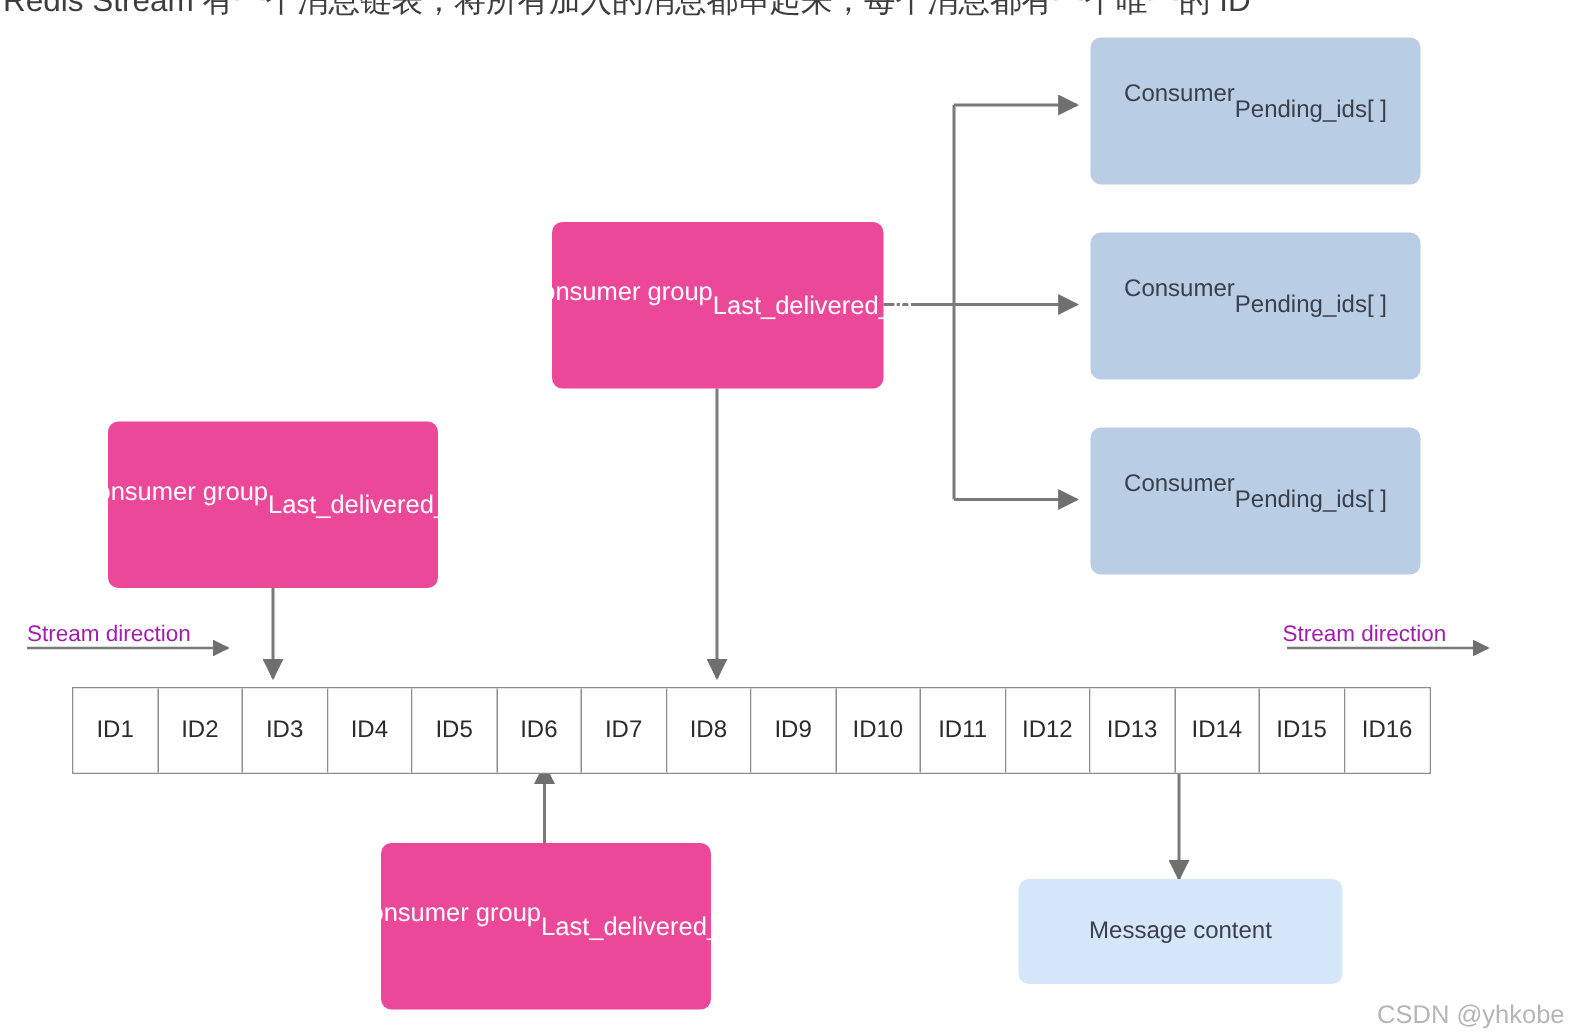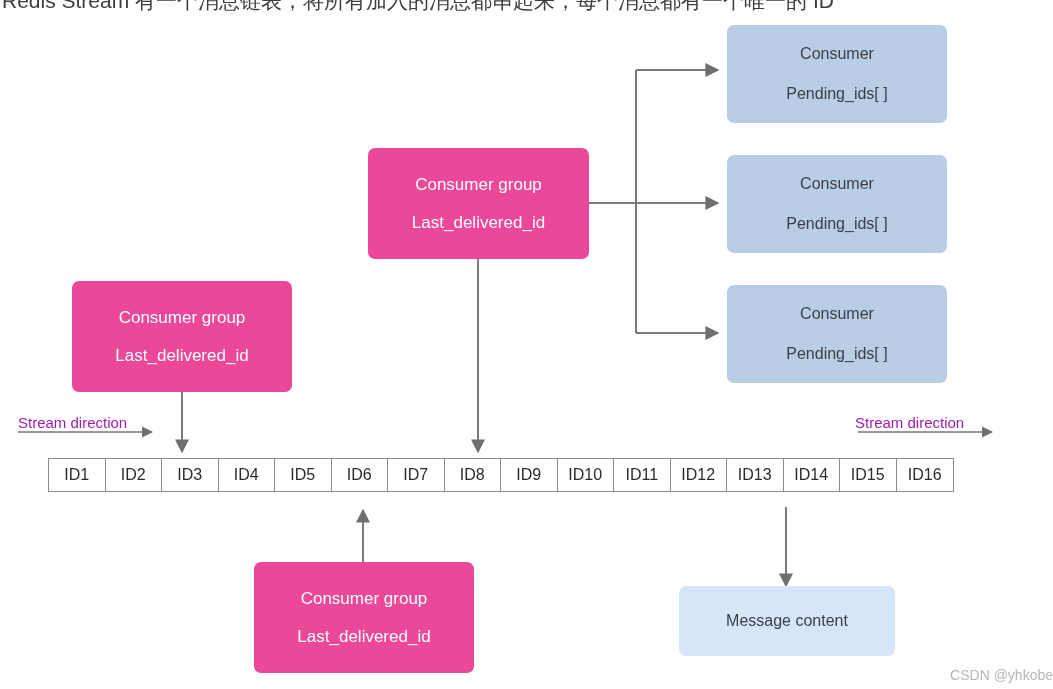--- a/index.html
+++ b/index.html
@@ -32,21 +32,21 @@
     letter-spacing: 0px;
     overflow: hidden;
   }
 
   
   .box {
     position: absolute;
     box-sizing: border-box;
     border-radius: 7px;
     display: flex;
-    flex-direction: column;
+    flex-direction: row;
     align-items: center;
     justify-content: center;
   }
   .box .line1, .box .line2 {
     display: block;
     white-space: nowrap;
   }
   .box-group {
     background: #ec4899;
     color: #ffffff;
@@ -63,21 +63,21 @@
     background: #d6e6f9;
     color: #3a3f4a;
     font-size: 16px;
   }
 
   
   #id-strip {
     position: absolute;
     left: 48px;
     top: 458px;
-    height: 34px;
+    height: 58px;
     display: flex;
     box-sizing: border-box;
     border: 1px solid #8c8c8c;
     background: #ffffff;
     text-align: right;
   }
   .id-cell {
     box-sizing: border-box;
     width: 56.5px;
     height: 100%;
@@ -105,23 +105,23 @@
     left: 0;
     top: 0;
     width: 1053px;
     height: 689px;
     pointer-events: none;
   }
 
   
   #watermark {
     position: absolute;
-    right: 0;
+    right: 10px;
     top: 667px;
-    font-size: 14px;
+    font-size: 17px;
     color: #b6b6b6;
     white-space: nowrap;
   }
 </style>
 </head>
 <body>
 
 <div id="canvas">
 
   <div class="caption">Redis Stream 有一个消息链表，将所有加入的消息都串起来，每个消息都有一个唯一的 ID</div>

